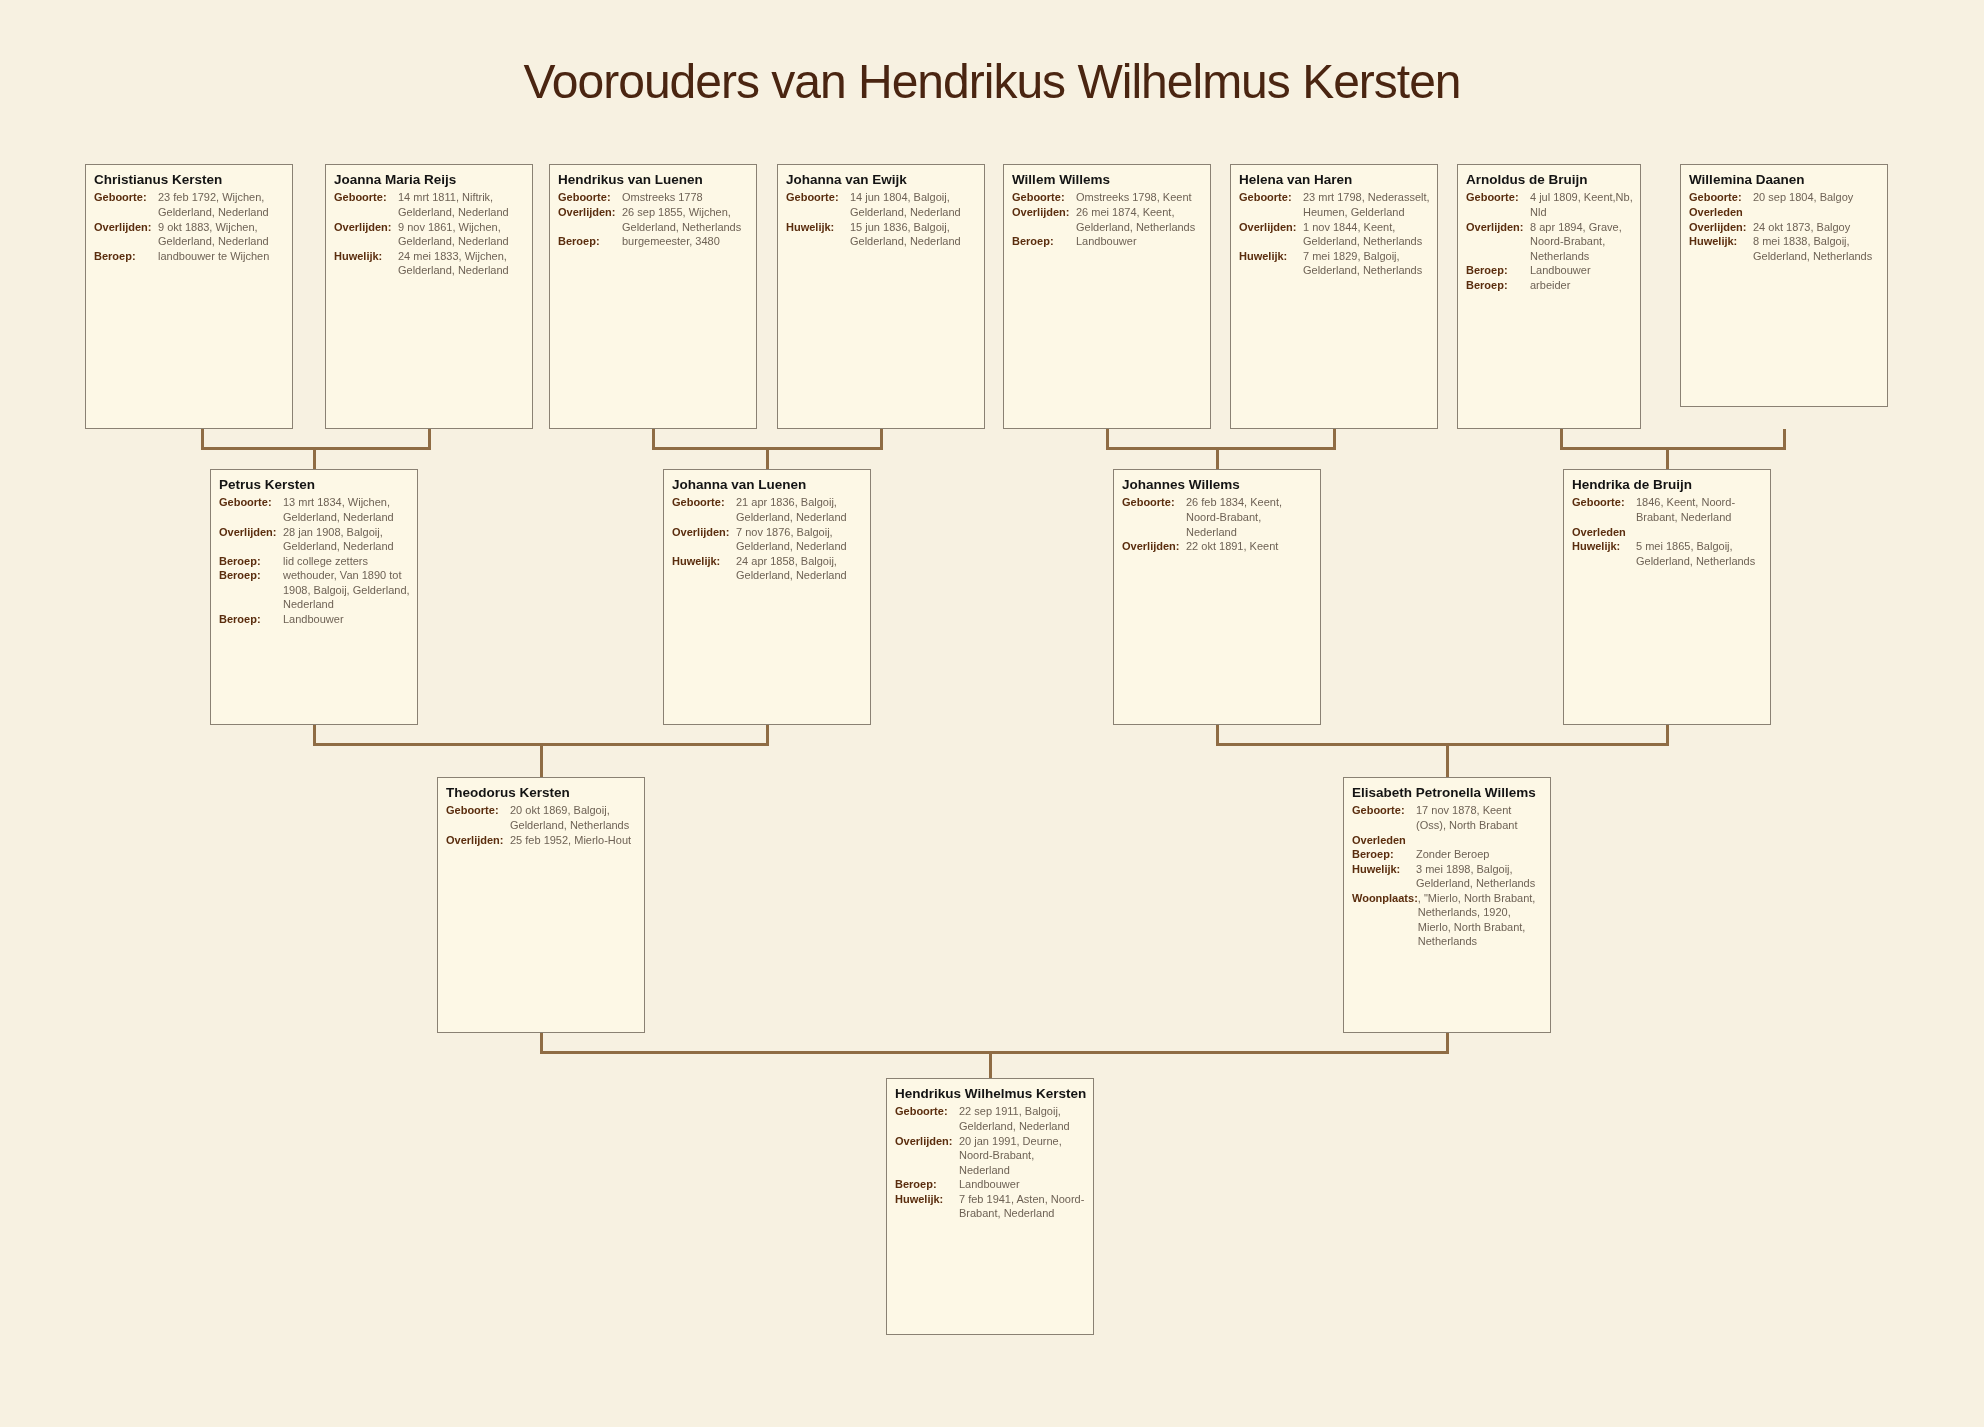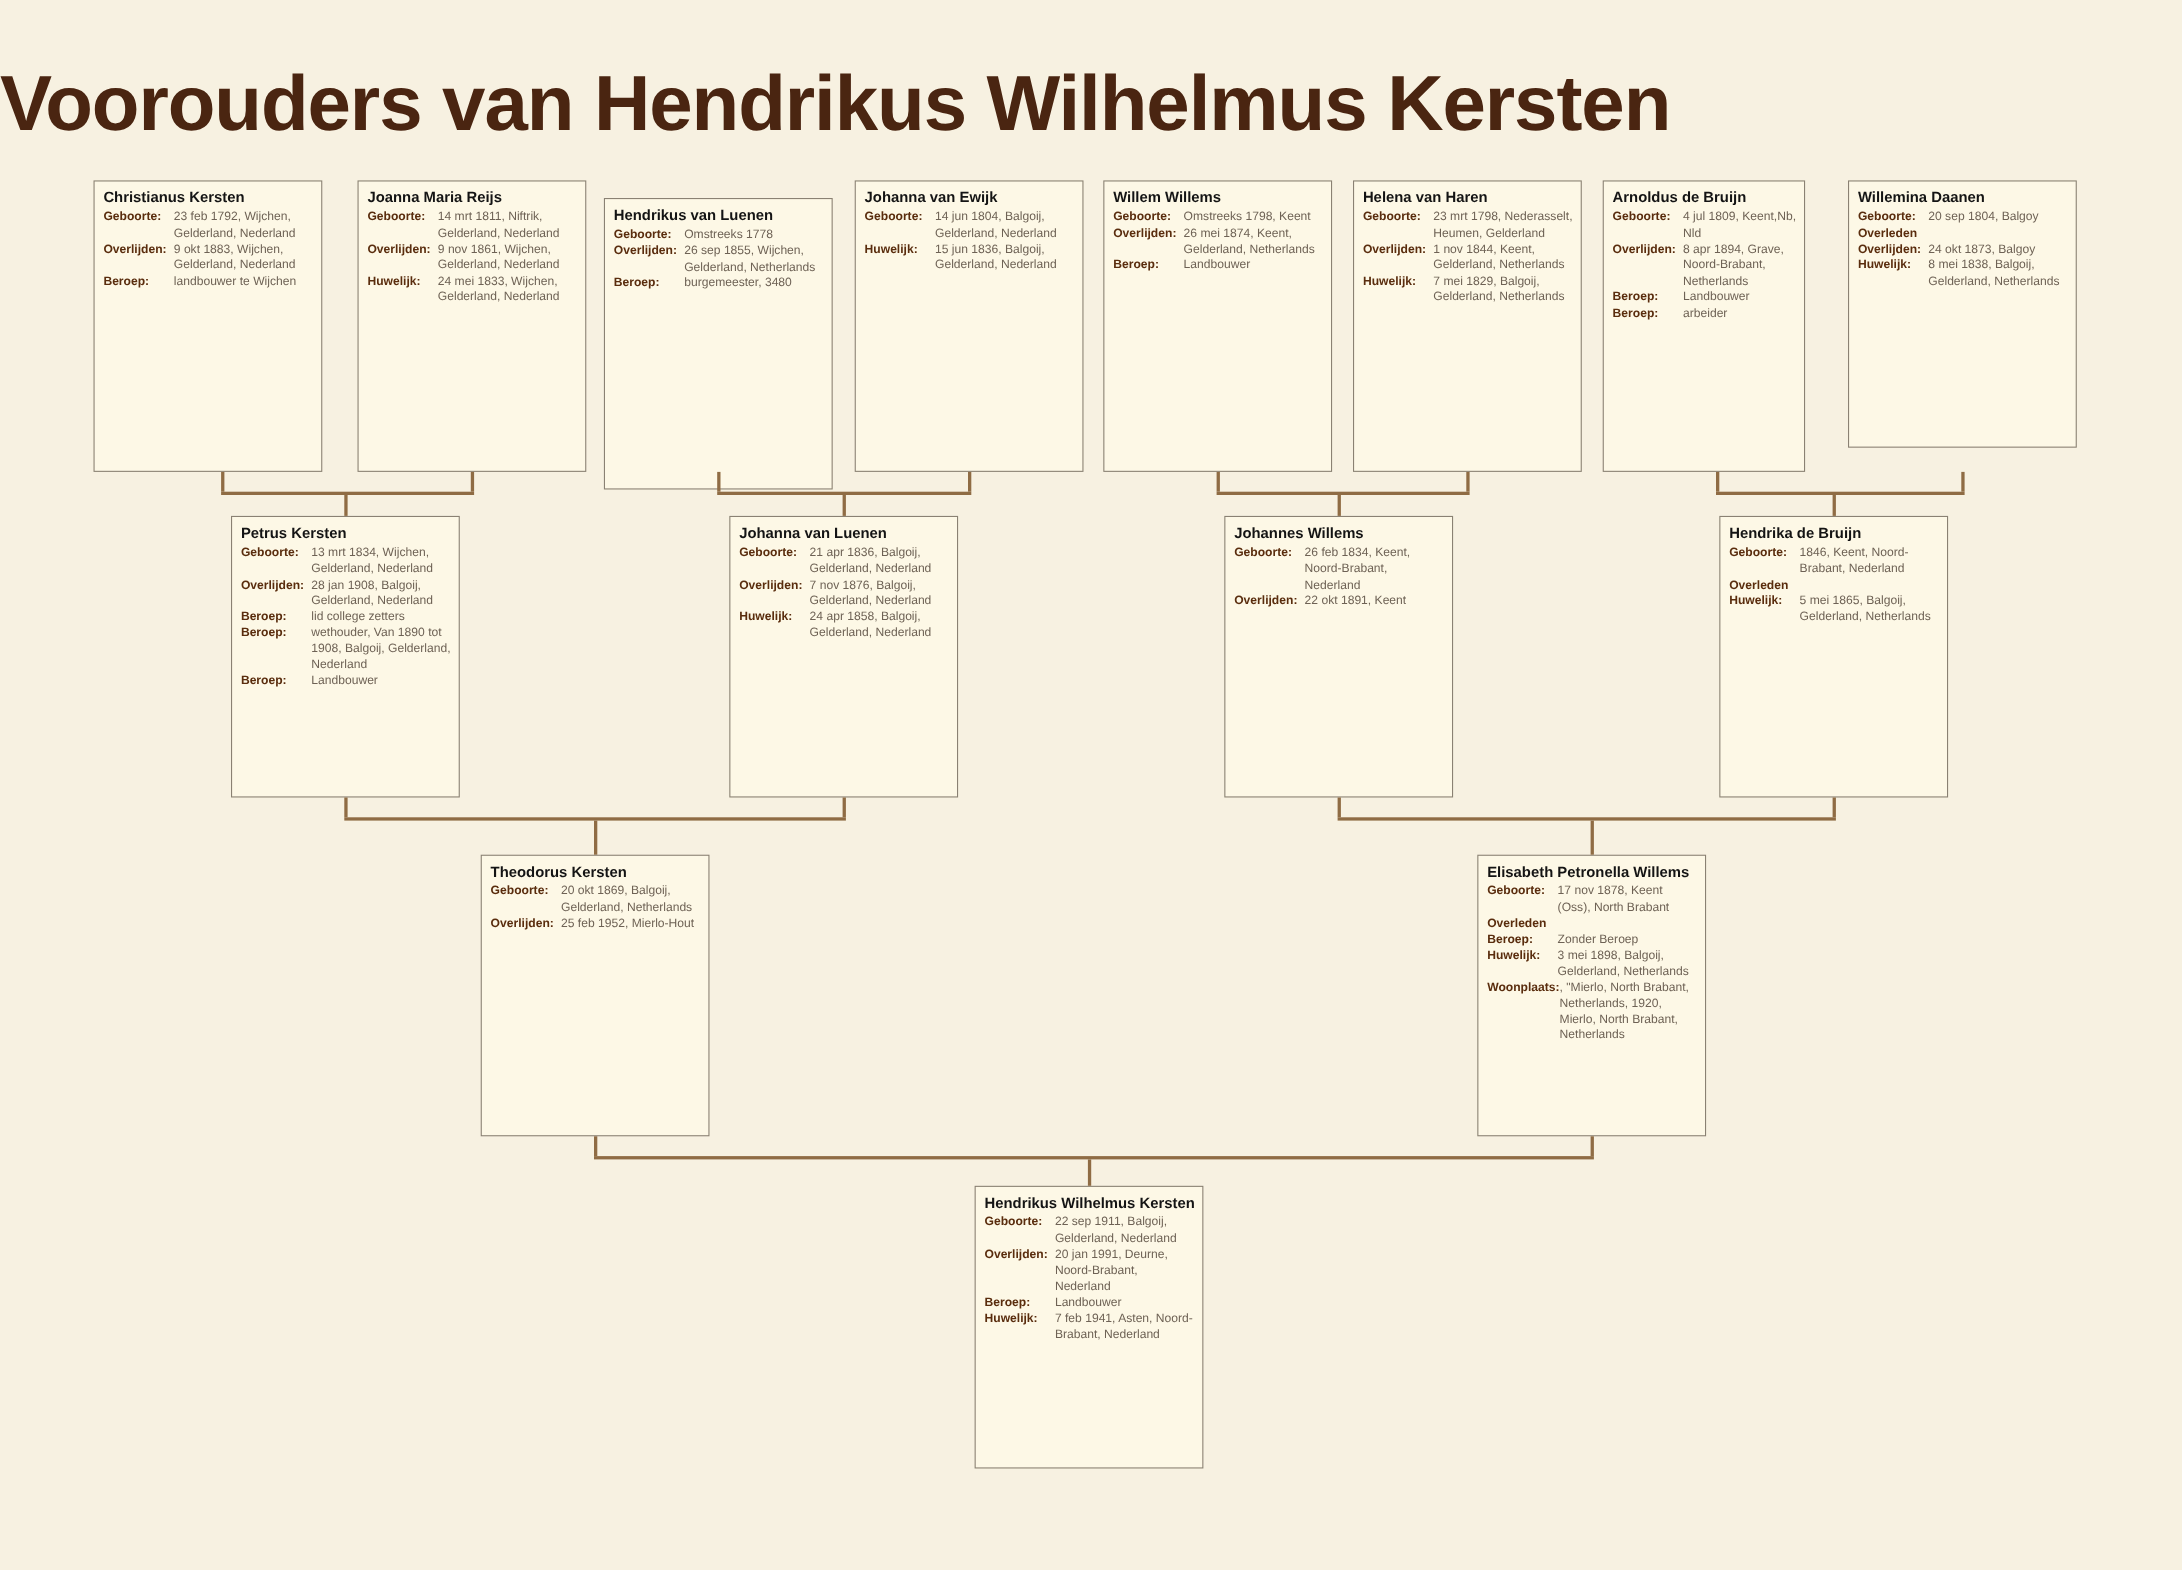--- a/index.html
+++ b/index.html
@@ -24,23 +24,23 @@
     height:1427px;
     background:var(--page-bg);
     overflow:hidden;
   }
   .page-title{
     position:absolute;
     top:54px;
     left:0;
     width:100%;
     margin:0;
-    text-align:left;
-    font-size:71px;
-    font-weight:bold;
+    text-align:center;
+    font-size:48px;
+    font-weight:normal;
     letter-spacing:-1px;
     color:var(--title-color);
   }
   .person-box{
     position:absolute;
     background:var(--box-bg);
     border:1px solid var(--box-border);
     padding:7px 6px 6px 8px;
   }
   .person-name{
@@ -104,21 +104,21 @@
           <div class="field-row">
             <span class="field-label">Overlijden:</span>
             <span class="field-value">9 nov 1861, Wijchen, Gelderland, Nederland</span>
           </div>
           <div class="field-row">
             <span class="field-label">Huwelijk:</span>
             <span class="field-value">24 mei 1833, Wijchen, Gelderland, Nederland</span>
           </div>
         </div>
   </div>
-      <div class="person-box" style="left: 549px; top: 180px; width: 208px; height: 265px;">
+      <div class="person-box" style="left: 549px; top: 164px; width: 208px; height: 265px;">
     <div class="person-name">Hendrikus van Luenen</div>
     <div class="person-fields">
           <div class="field-row">
             <span class="field-label">Geboorte:</span>
             <span class="field-value">Omstreeks 1778</span>
           </div>
           <div class="field-row">
             <span class="field-label">Overlijden:</span>
             <span class="field-value">26 sep 1855, Wijchen, Gelderland, Netherlands</span>
           </div>

